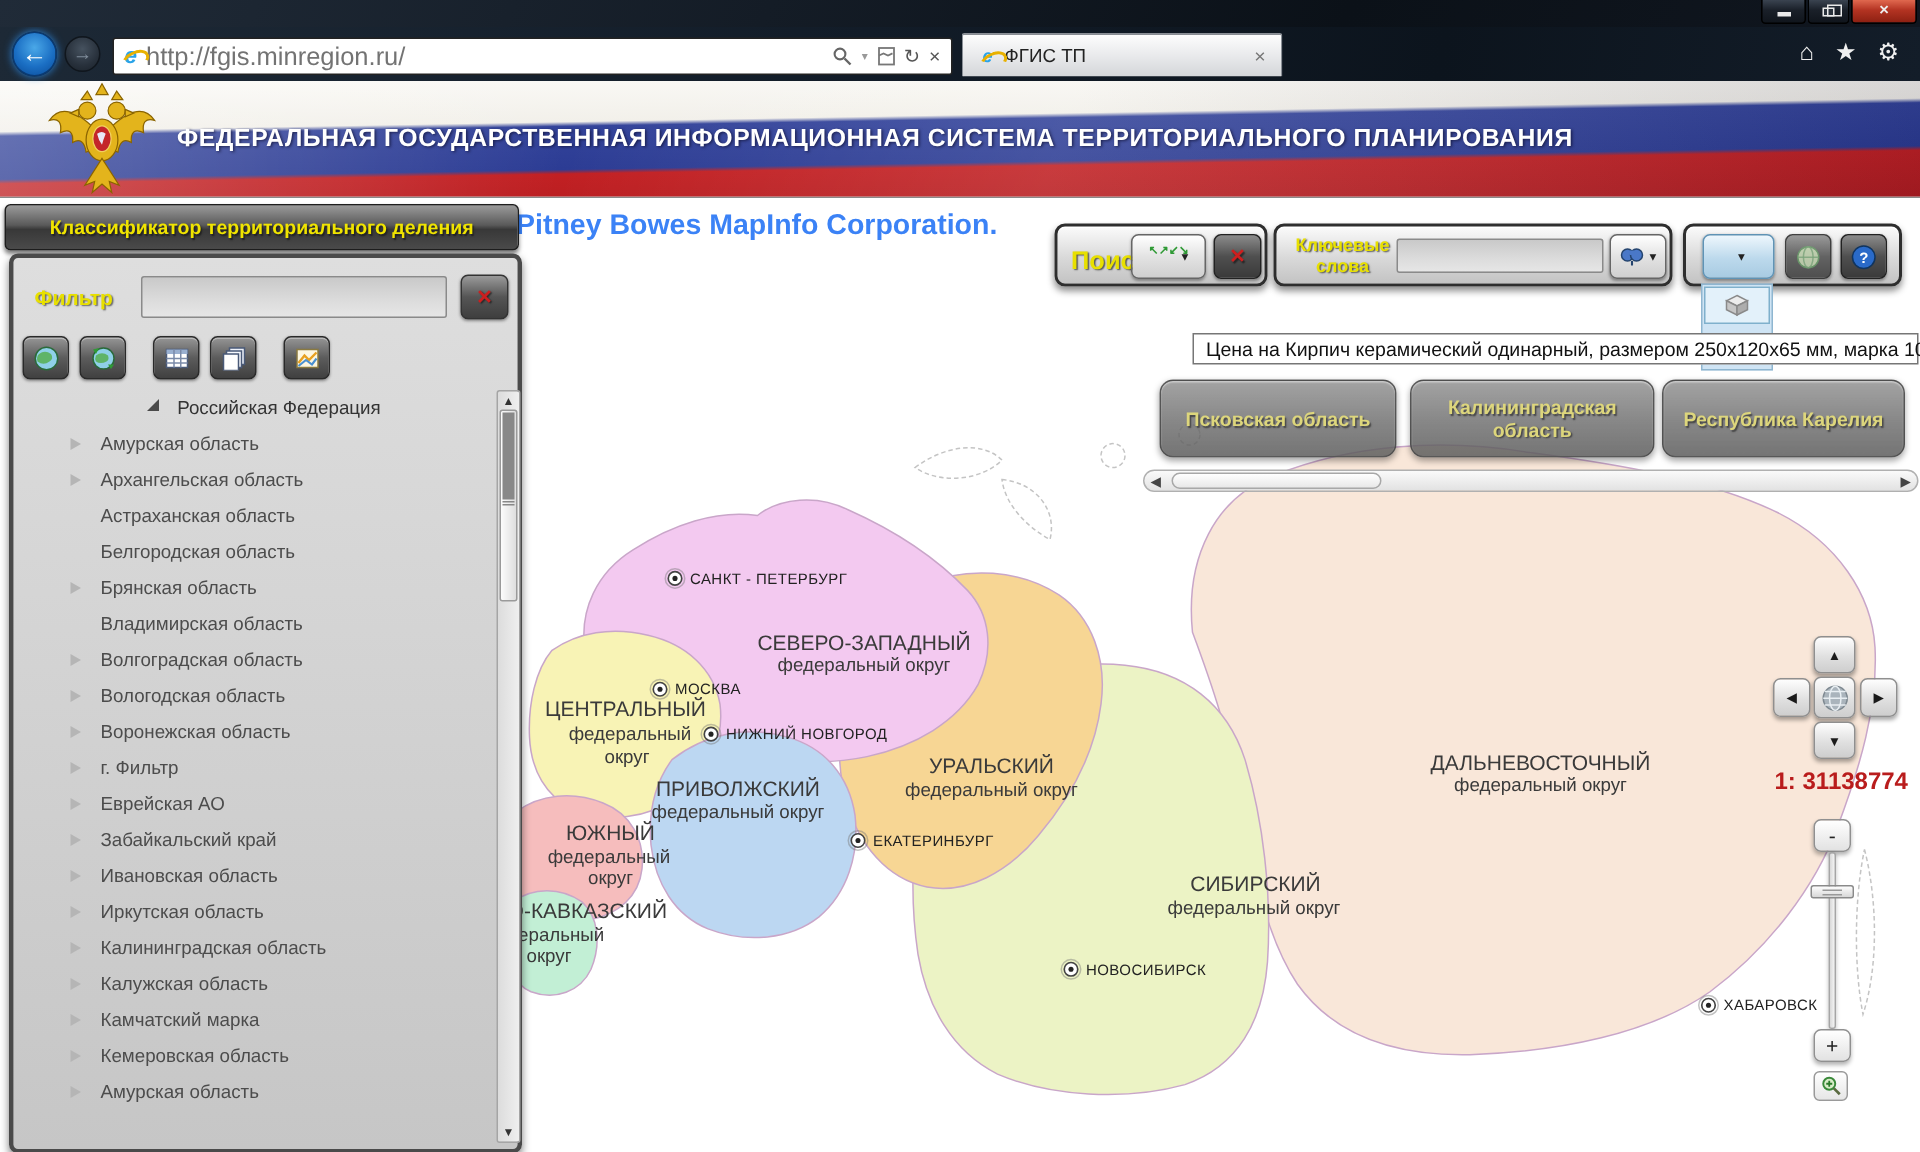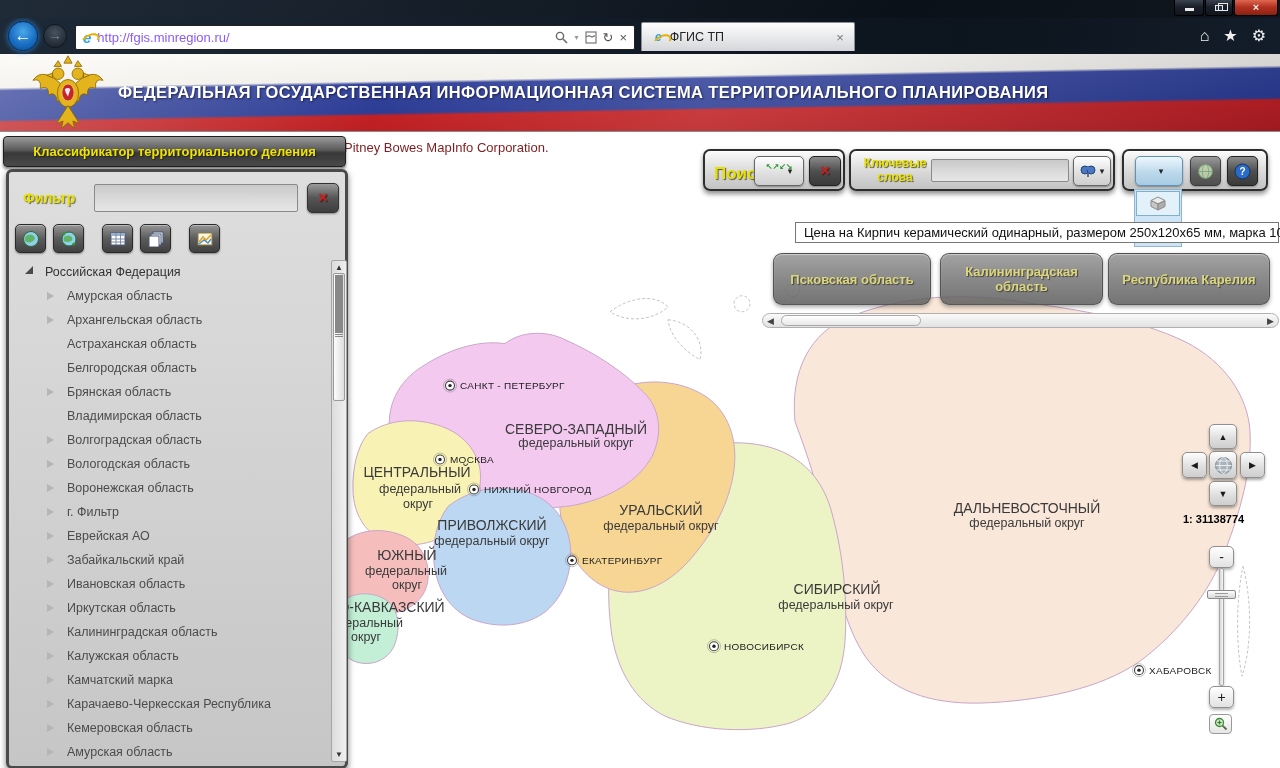--- a/index.html
+++ b/index.html
@@ -27,21 +27,21 @@
     border:1px solid #0a3a72; box-shadow:0 0 6px #2c84d8; color:#fff; font-size:17px; font-weight:bold;
     text-align:center; line-height:28px; }
   .navbtn.fwd { left:43px; top:6px; width:24px; height:24px;
     background:radial-gradient(circle at 50% 35%,#46525f,#28313c 60%,#1a2129);
     border:1px solid #10161d; color:#7f8c9a; font-size:13px; font-weight:bold; text-align:center; line-height:22px; }
   .addressbar { position:absolute; left:75px; top:7px; width:560px; height:25px; background:#fff;
     border:1px solid #222; border-radius:2px; display:flex; align-items:center; }
   .ie-e { position:relative; font-style:italic; font-weight:bold; color:#2aa3e8; font-size:15px; margin:0 6px 0 7px; }
   .ie-e:after { content:""; position:absolute; left:-2px; top:5px; width:15px; height:8px; border:2px solid #e8b100;
     border-left-color:transparent; border-bottom-color:transparent; border-radius:50%; transform:rotate(-25deg); }
-  .urltext { font-size:13px; color:#8b5cf6; flex:1; }
+  .urltext { font-size:17px; color:#737373; flex:1; }
   .addr-icons { display:flex; align-items:center; gap:6px; margin-right:7px; color:#6a6a6a; }
   .addr-icons .sep { font-size:8px; color:#999; }
   .glyph-sm { font-size:13px; color:#555; }
   .tab { position:absolute; left:641px; top:4px; width:214px; height:29px;
     background:linear-gradient(#fdfdfd,#e9eaec 50%,#d4d6d9); border:1px solid #8a8f96; border-bottom:none;
     border-radius:2px 2px 0 0; display:flex; align-items:center; padding:0 6px; }
   .tab .ie-e { font-size:12px; margin-right:8px; }
   .tab-title { font-size:12.5px; color:#222; flex:1; }
   .tab-close { color:#777; font-size:13px; width:16px; text-align:center; }
   .chrome-icons { position:absolute; right:14px; top:8px; display:flex; gap:14px; color:#f0f0f0; }
@@ -53,21 +53,21 @@
   .banner:after { content:""; position:absolute; inset:0;
     background:linear-gradient(105deg,rgba(255,255,255,.25) 0%,rgba(255,255,255,0) 30%,rgba(255,255,255,.12) 55%,rgba(0,0,30,.12) 100%); }
   .banner-title { position:absolute; left:118px; top:29px; width:1150px; color:#fff; font-weight:bold;
     font-size:16.5px; letter-spacing:.4px; text-shadow:1px 1px 2px rgba(10,10,40,.65); z-index:2; }
   .crest { position:absolute; left:27px; top:1px; width:82px; height:75px; z-index:3; }
 
   
   .content { position:absolute; left:0; top:131px; width:1280px; height:637px; background:#fff; border-top:1px solid #8a8a8a; }
   #map { position:absolute; left:0; top:0; width:1280px; height:637px; }
   #map text { font-family:"Liberation Sans",sans-serif; }
-  .attribution { position:absolute; left:344px; top:8px; color:#7f1d1d; font-weight:normal; font-size:13px; z-index:5; }
+  .attribution { position:absolute; left:344px; top:8px; color:#3b82f6; font-weight:bold; font-size:19px; z-index:5; }
 
   
   .tb-group { position:absolute; height:42px; border:2px solid #2e2e2e; border-radius:7px;
     background:linear-gradient(#fbfbfb,#d9d9d9 55%,#c3c3c3); box-shadow:0 3px 5px rgba(0,0,0,.45), inset 0 1px 0 #fff;
     z-index:20; }
   .tb-label { color:#e8e000; font-weight:bold; font-size:17px; text-shadow:1px 1px 1px #555; position:absolute; }
   .tb-btn { position:absolute; border:1px solid #666; border-radius:5px;
     background:linear-gradient(#ffffff,#e3e3e3 50%,#cfcfcf); box-shadow:0 1px 2px rgba(0,0,0,.35);
     display:flex; align-items:center; justify-content:center; }
   .tb-btn.dark { background:linear-gradient(#8b8b8b,#4f4f4f 50%,#3a3a3a); border-color:#222; }
@@ -100,21 +100,21 @@
     border-radius:8px; background:linear-gradient(#fafafa,#e2e2e2); z-index:18; }
   .hs-arrow { position:absolute; top:1px; font-size:9px; color:#444; line-height:12px; }
   .hs-thumb { position:absolute; left:18px; top:1px; width:140px; height:11px; border:1px solid #a8a8a8; border-radius:6px;
     background:linear-gradient(#ffffff,#e8e8e8); }
 
   
   .panpad { position:absolute; left:1182px; top:292px; width:80px; height:80px; z-index:18; }
   .pp-btn { position:absolute; border:1px solid #8f8f8f; border-radius:5px;
     background:linear-gradient(#fefefe,#e0e0e0 55%,#cecece); box-shadow:0 2px 3px rgba(0,0,0,.35);
     display:flex; align-items:center; justify-content:center; font-size:9px; color:#1a1a1a; }
-  .scale-label { position:absolute; left:1183px; top:381px; font-weight:bold; font-size:11px; color:#000000; z-index:18; }
+  .scale-label { position:absolute; left:1183px; top:381px; font-weight:bold; font-size:16px; color:#b91c1c; z-index:18; }
 
   
   .vslider { position:absolute; left:1200px; top:414px; width:48px; height:200px; z-index:18; }
   .vs-btn { position:absolute; left:9px; width:25px; height:22px; border:1px solid #909090; border-radius:5px;
     background:linear-gradient(#fff,#e2e2e2); box-shadow:0 2px 3px rgba(0,0,0,.3);
     font-size:14px; color:#222; text-align:center; line-height:20px; }
   .vs-track { position:absolute; left:19px; top:22px; width:5px; height:118px; border:1px solid #a5a5a5;
     background:linear-gradient(90deg,#d8d8d8,#f4f4f4); border-radius:2px; box-shadow:0 1px 3px rgba(0,0,0,.25); }
   .vs-thumb { position:absolute; left:7px; top:44px; width:29px; height:9px; border:1px solid #8a8a8a; border-radius:2px;
     background:linear-gradient(#fdfdfd,#d8d8d8); }
@@ -134,21 +134,21 @@
   .panel-x { position:absolute; left:298px; top:11px; width:32px; height:30px; border:1px solid #333; border-radius:5px;
     background:linear-gradient(#9a9a9a,#555 50%,#3e3e3e); display:flex; align-items:center; justify-content:center;
     box-shadow:0 1px 2px rgba(0,0,0,.4); }
   .icon-row { position:absolute; left:6px; top:52px; display:flex; }
   .icon-btn { width:31px; height:29px; border:1px solid #2a2a2a; border-radius:5px; margin-right:7px;
     background:linear-gradient(#969696,#5c5c5c 50%,#404040); display:flex; align-items:center; justify-content:center;
     box-shadow:inset 0 1px 0 rgba(255,255,255,.35), 0 1px 2px rgba(0,0,0,.4); }
   .icon-btn:nth-child(3){ margin-left:11px; } .icon-btn:nth-child(5){ margin-left:11px; }
   .tree { position:absolute; left:2px; top:88px; width:316px; height:506px; overflow:hidden; }
   .tree-row { height:24px; line-height:24px; font-size:12.5px; color:#4c4c4c; white-space:nowrap; display:flex; align-items:center; }
-  .tree-row.root { color:#333; }
+  .tree-row.root { color:#333;justify-content:center; }
   .tw-exp { width:0; height:0; border-bottom:8px solid #4a4a4a; border-left:8px solid transparent; margin:0 12px 4px 14px; }
   .tw-col { width:0; height:0; border-left:7px solid #b5b5b5; border-top:4.5px solid transparent; border-bottom:4.5px solid transparent; margin:0 13px 0 36px; }
   .tw-leaf { width:20px; margin-left:36px; }
   .tree-scroll { position:absolute; left:322px; top:88px; width:16px; height:502px; border:1px solid #a5a5a5;
     background:linear-gradient(90deg,#dcdcdc,#efefef); border-radius:2px; }
   .ts-arrow { position:absolute; left:0; width:14px; text-align:center; font-size:8px; color:#333; }
   .ts-thumb { position:absolute; left:1px; top:12px; width:12px; height:128px; border:1px solid #9a9a9a; border-radius:2px;
     background:linear-gradient(90deg,#fcfcfc,#dedede); }
   .ts-thumb i { display:block; width:8px; height:1px; background:#888; margin:1px auto 0; }
   .ts-grip { padding-top:58px; }
@@ -529,24 +529,20 @@
           <div class="tree-row">
             <span class="tw-col"></span>
             <span>Калужская область</span>
           </div>
           <div class="tree-row">
             <span class="tw-col"></span>
             <span>Камчатский марка</span>
           </div>
           <div class="tree-row">
             <span class="tw-col"></span>
-            <span>Карачаево-Черкесская Республика</span>
-          </div>
-          <div class="tree-row">
-            <span class="tw-col"></span>
             <span>Кемеровская область</span>
           </div>
           <div class="tree-row">
             <span class="tw-col"></span>
             <span>Амурская область</span>
           </div>
         </div>
       <div class="tree-scroll">
         <span class="ts-arrow" style="top:2px;">▲</span>
         <div class="ts-thumb">

